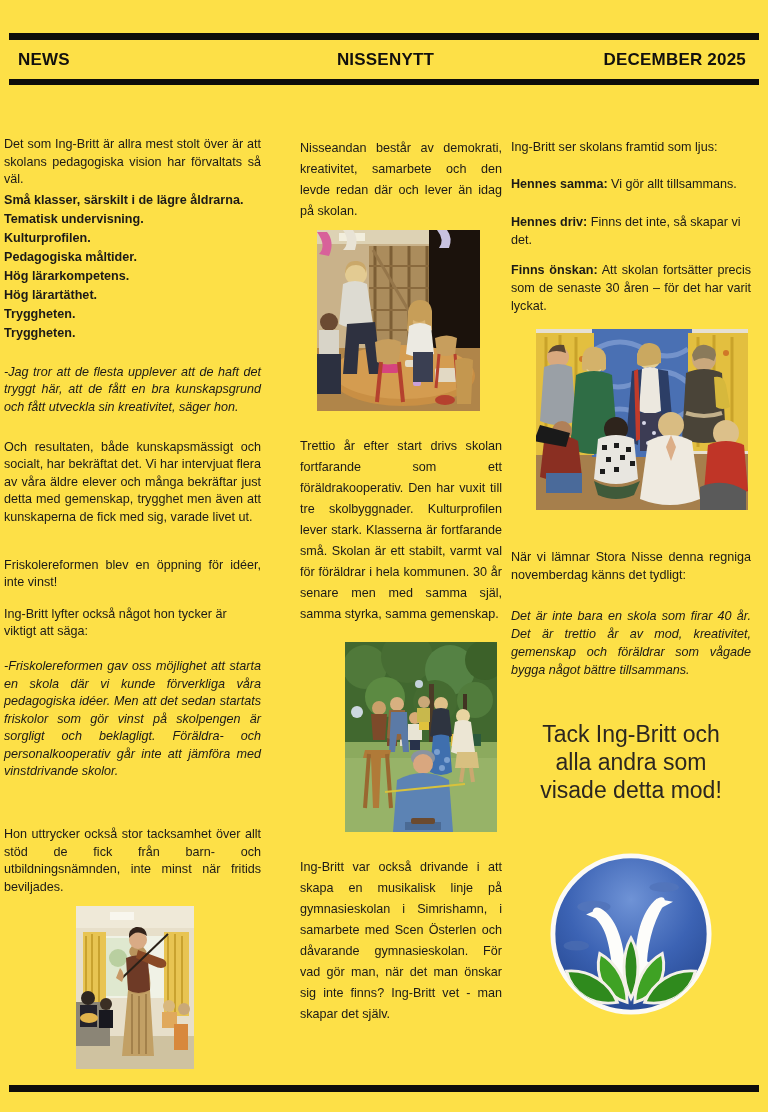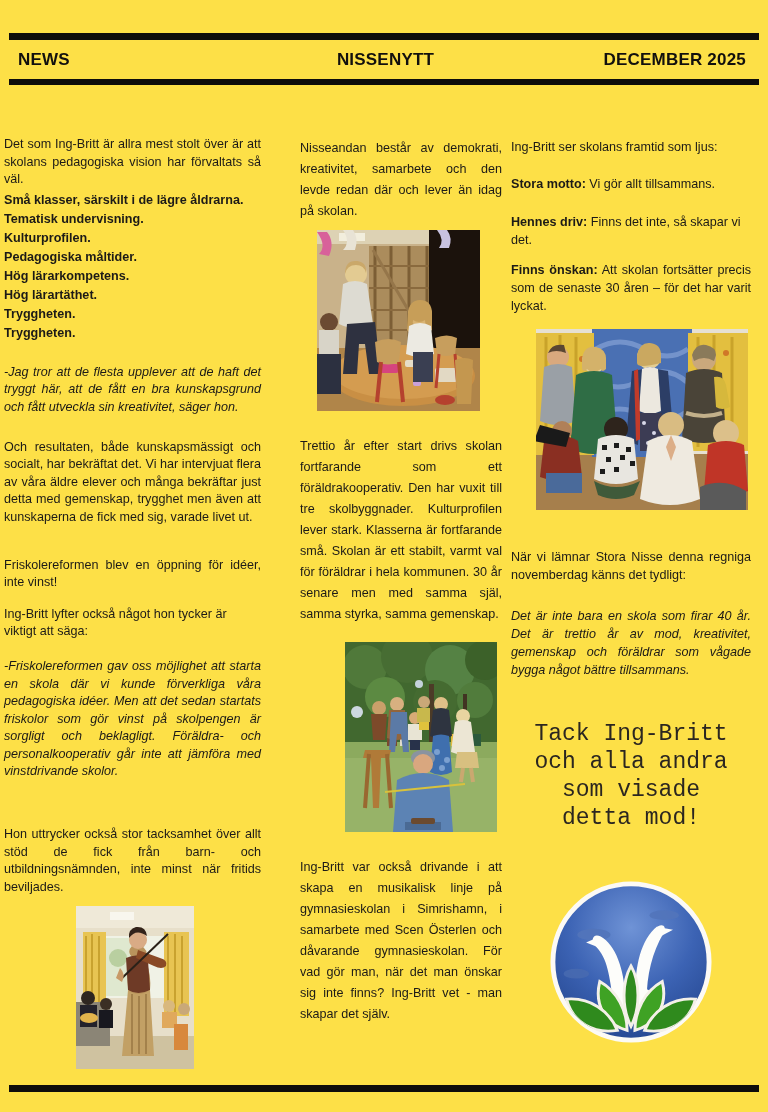--- a/index.html
+++ b/index.html
@@ -29,21 +29,21 @@
   .italic{font-style:italic;}
   .features{font-weight:bold; line-height:19px; margin:0 0 21px; text-align:left;}
   .photo{overflow:hidden; background:#ccc;}
   .photo svg{display:block; width:100%; height:100%;}
   .violin-photo{width:118px; height:163px; margin:10px 0 0 72px;}
   .classroom-photo{width:163px; height:181px; margin:8px 0 25px 17px;}
   .outdoor-photo{width:152px; height:190px; margin:17px 0 25px 45px;}
   .kids-photo{width:212px; height:181px; margin:14px 0 38px 25px;}
   .thanks{
     margin:41px auto 0; width:202px; text-align:center;
-    font-size:23px; line-height:28px; color:#2b2620; font-weight:400;font-family:Liberation Mono, monospace;
+    font-size:23px; line-height:28px; color:#2b2620; font-weight:400;
   }
   .logo{width:166px; height:164px; margin:48px auto 0;}
   .logo svg{display:block; width:100%; height:100%;}
 </style>
 </head>
 <body>
 
 <div class="page">
 
   <div class="rule top"></div>
@@ -211,21 +211,21 @@
         <rect x="66" y="176" width="24" height="6" rx="2" fill="#6b4a2f"></rect>
         <line x1="40" y1="150" x2="120" y2="142" stroke="#d8c23c" stroke-width="2"></line>
       </svg>
     </div>
 
     <p style="margin-bottom:0">Ing-Britt var också drivande i att skapa en musikalisk linje på gymnasieskolan i Simrishamn, i samarbete med Scen Österlen och dåvarande gymnasieskolan. För vad gör man, när det man önskar sig inte finns? Ing-Britt vet - man skapar det själv.</p>
   </div>
 
   <div class="col col3">
     <p style="margin-bottom:19px" class="nj">Ing-Britt ser skolans framtid som ljus:</p>
-    <p style="margin-bottom:20px" class="nj"><b>Stora motto:</b> <span>Vi gör allt tillsammans.</span></p>
+    <p style="margin-bottom:20px" class="nj"><b>Hennes samma:</b> <span>Vi gör allt tillsammans.</span></p>
     <p style="margin-bottom:12px" class="nj"><b>Hennes driv:</b> <span>Finns det inte, så skapar vi det.</span></p>
     <p style="margin-bottom:0"><b>Finns önskan:</b> <span>Att skolan fortsätter precis som de senaste 30 åren – för det har varit lyckat.</span></p>
 
     <div class="photo kids-photo">
       <svg viewBox="0 0 212 181" xmlns="http://www.w3.org/2000/svg">
         <rect width="212" height="181" fill="#e6e0d2"></rect>
         <rect x="0" y="125" width="212" height="56" fill="#a67f4c"></rect>
         <rect x="56" y="0" width="100" height="128" fill="#4a70b3"></rect>
         <path d="M60,20 q24,-14 48,0 t44,0 M58,50 q24,16 48,0 t46,4 M60,86 q24,-12 46,0 t46,-4" stroke="#7e9cd1" stroke-width="5" fill="none" opacity="0.8"></path>
         <rect x="0" y="4" width="58" height="122" fill="#e3bf3f"></rect>

